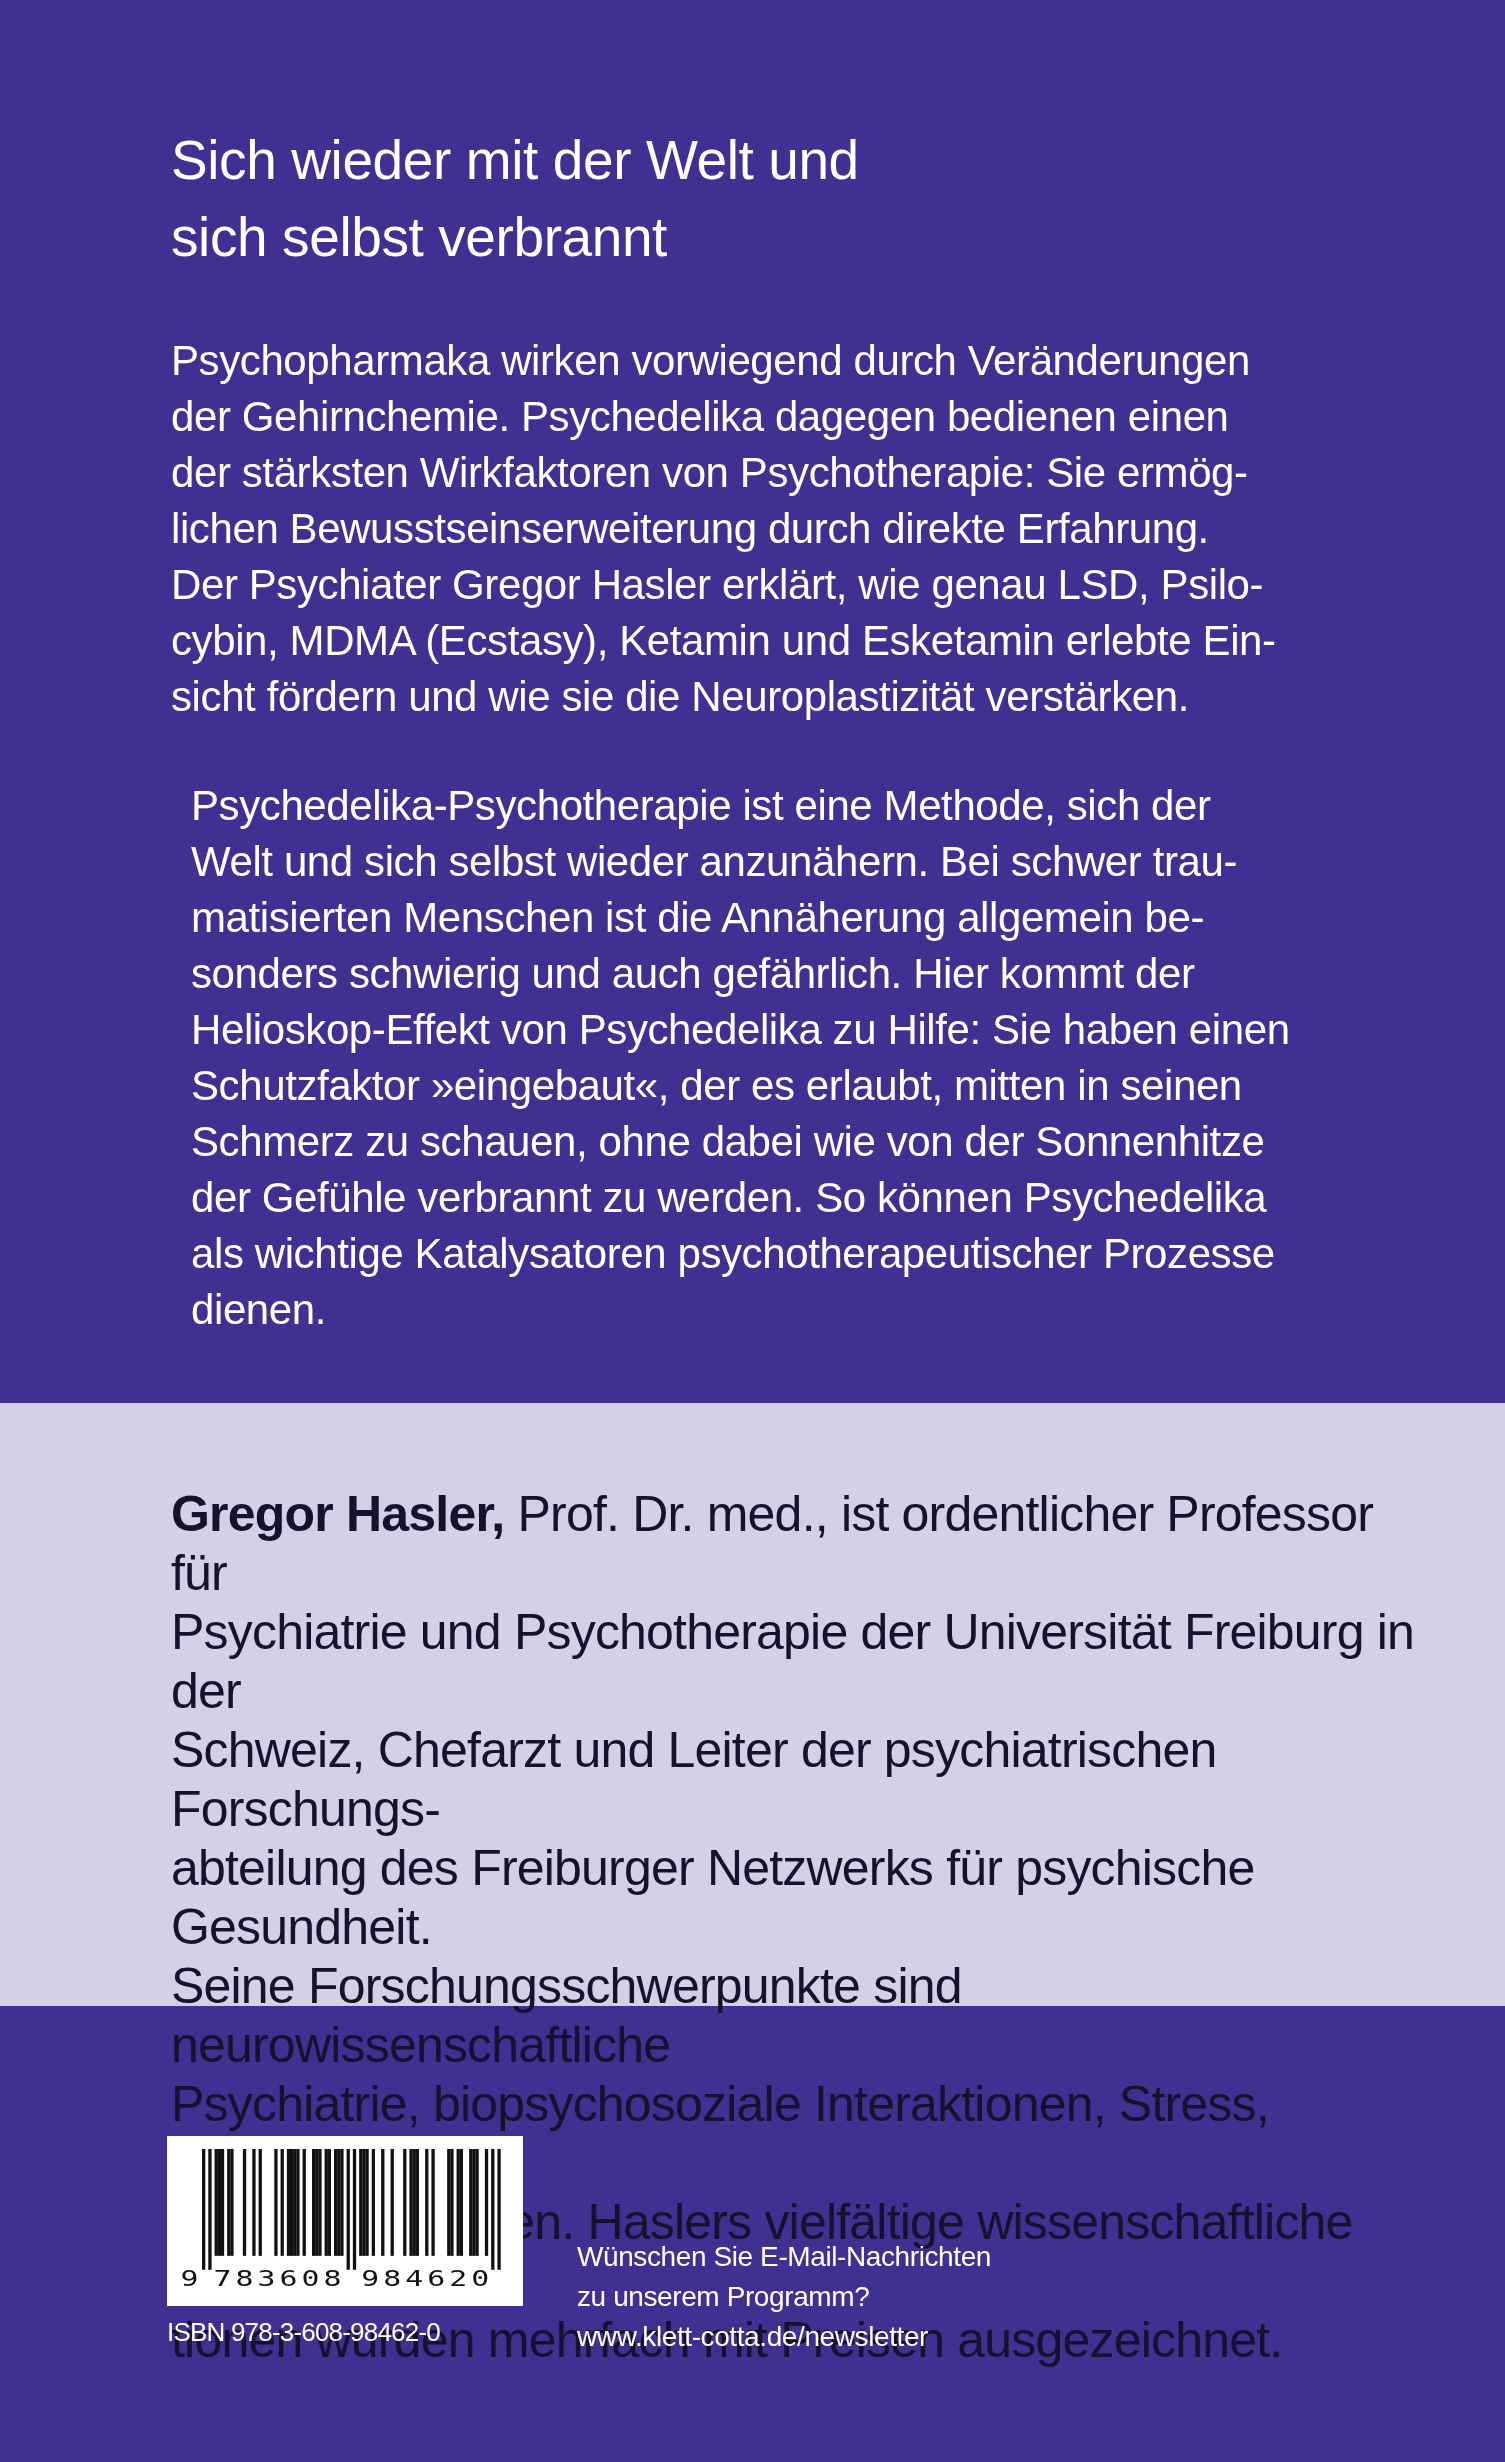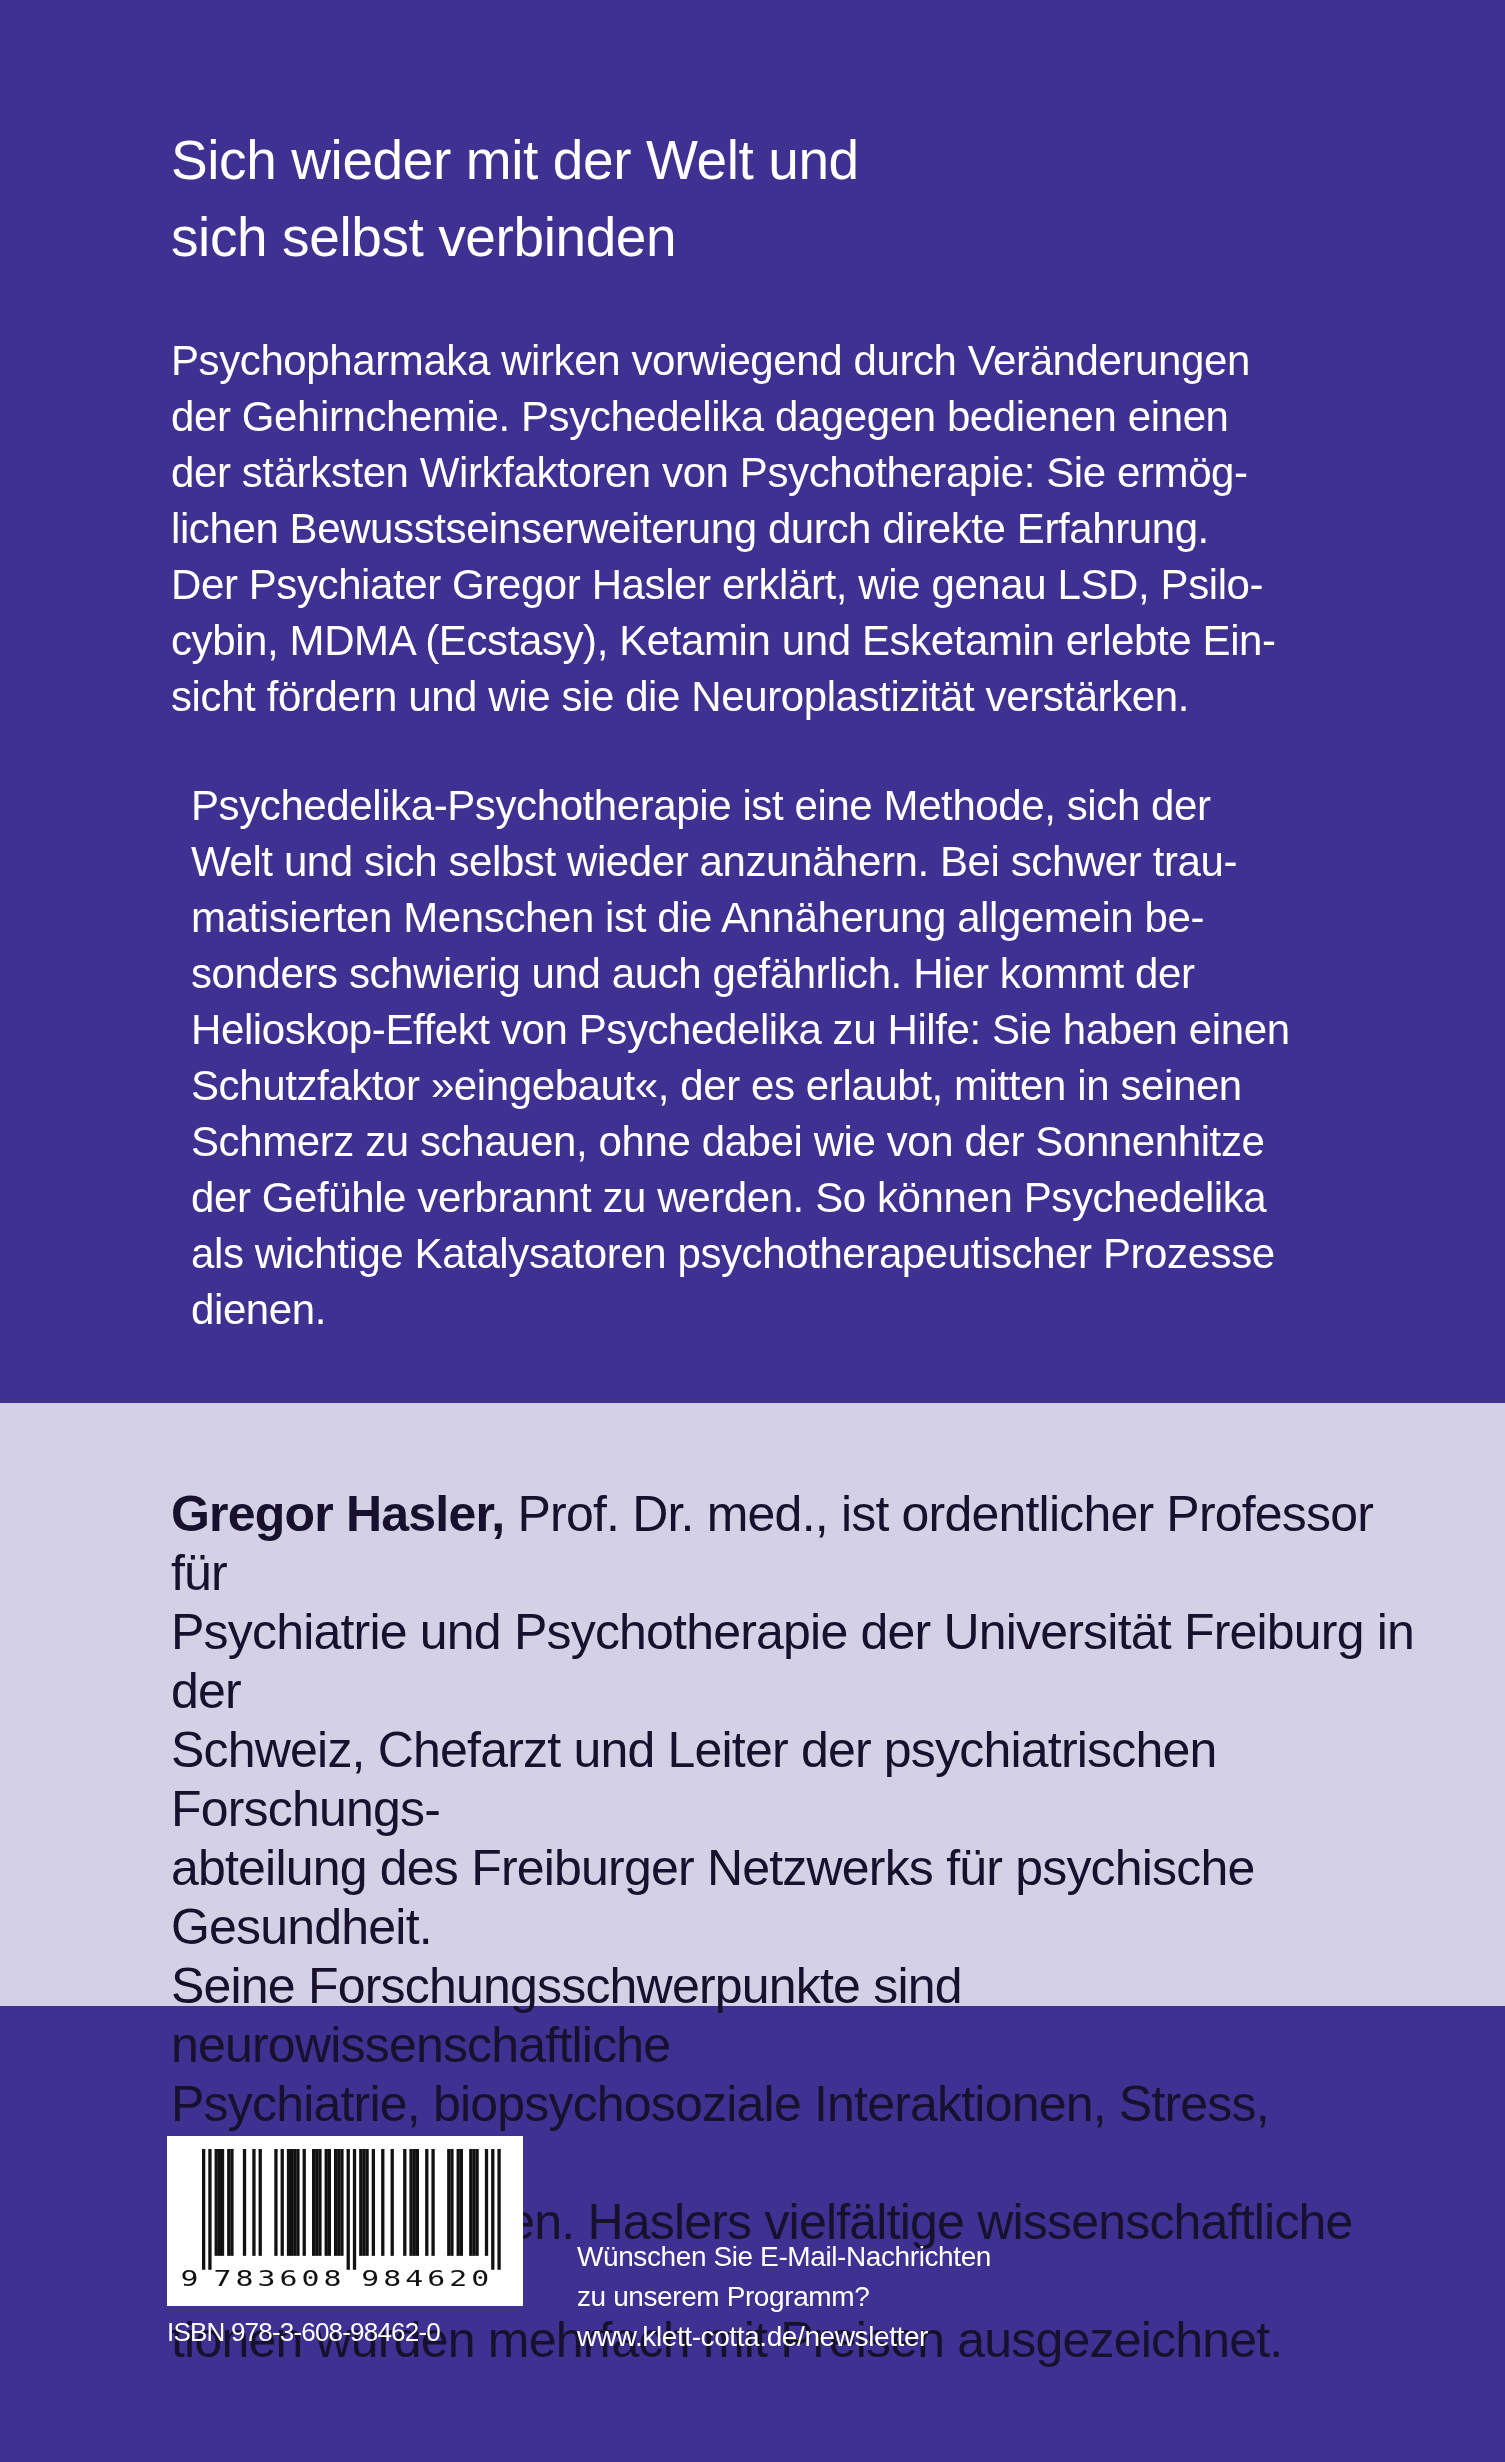--- a/index.html
+++ b/index.html
@@ -69,21 +69,21 @@
   }
 </style>
 </head>
 <body>
 
 <div id="page">
 
   <div class="band" style="top:1403px;height:603px;"></div>
 
   <div class="abs headline">Sich wieder mit der Welt und
-sich selbst verbinden</div>
+sich selbst verbrannt</div>
 
   <div class="abs blurb" style="top:333px;">Psychopharmaka wirken vorwiegend durch Veränderungen
 der Gehirnchemie. Psychedelika dagegen bedienen einen
 der stärksten Wirkfaktoren von Psychotherapie: Sie ermög-
 lichen Bewusstseinserweiterung durch direkte Erfahrung.
 Der Psychiater Gregor Hasler erklärt, wie genau LSD, Psilo-
 cybin, MDMA (Ecstasy), Ketamin und Esketamin erlebte Ein-
 sicht fördern und wie sie die Neuroplastizität verstärken.</div>
 
   <div class="abs blurb" style="top:778px;margin-left:20px;">Psychedelika-Psychotherapie ist eine Methode, sich der

